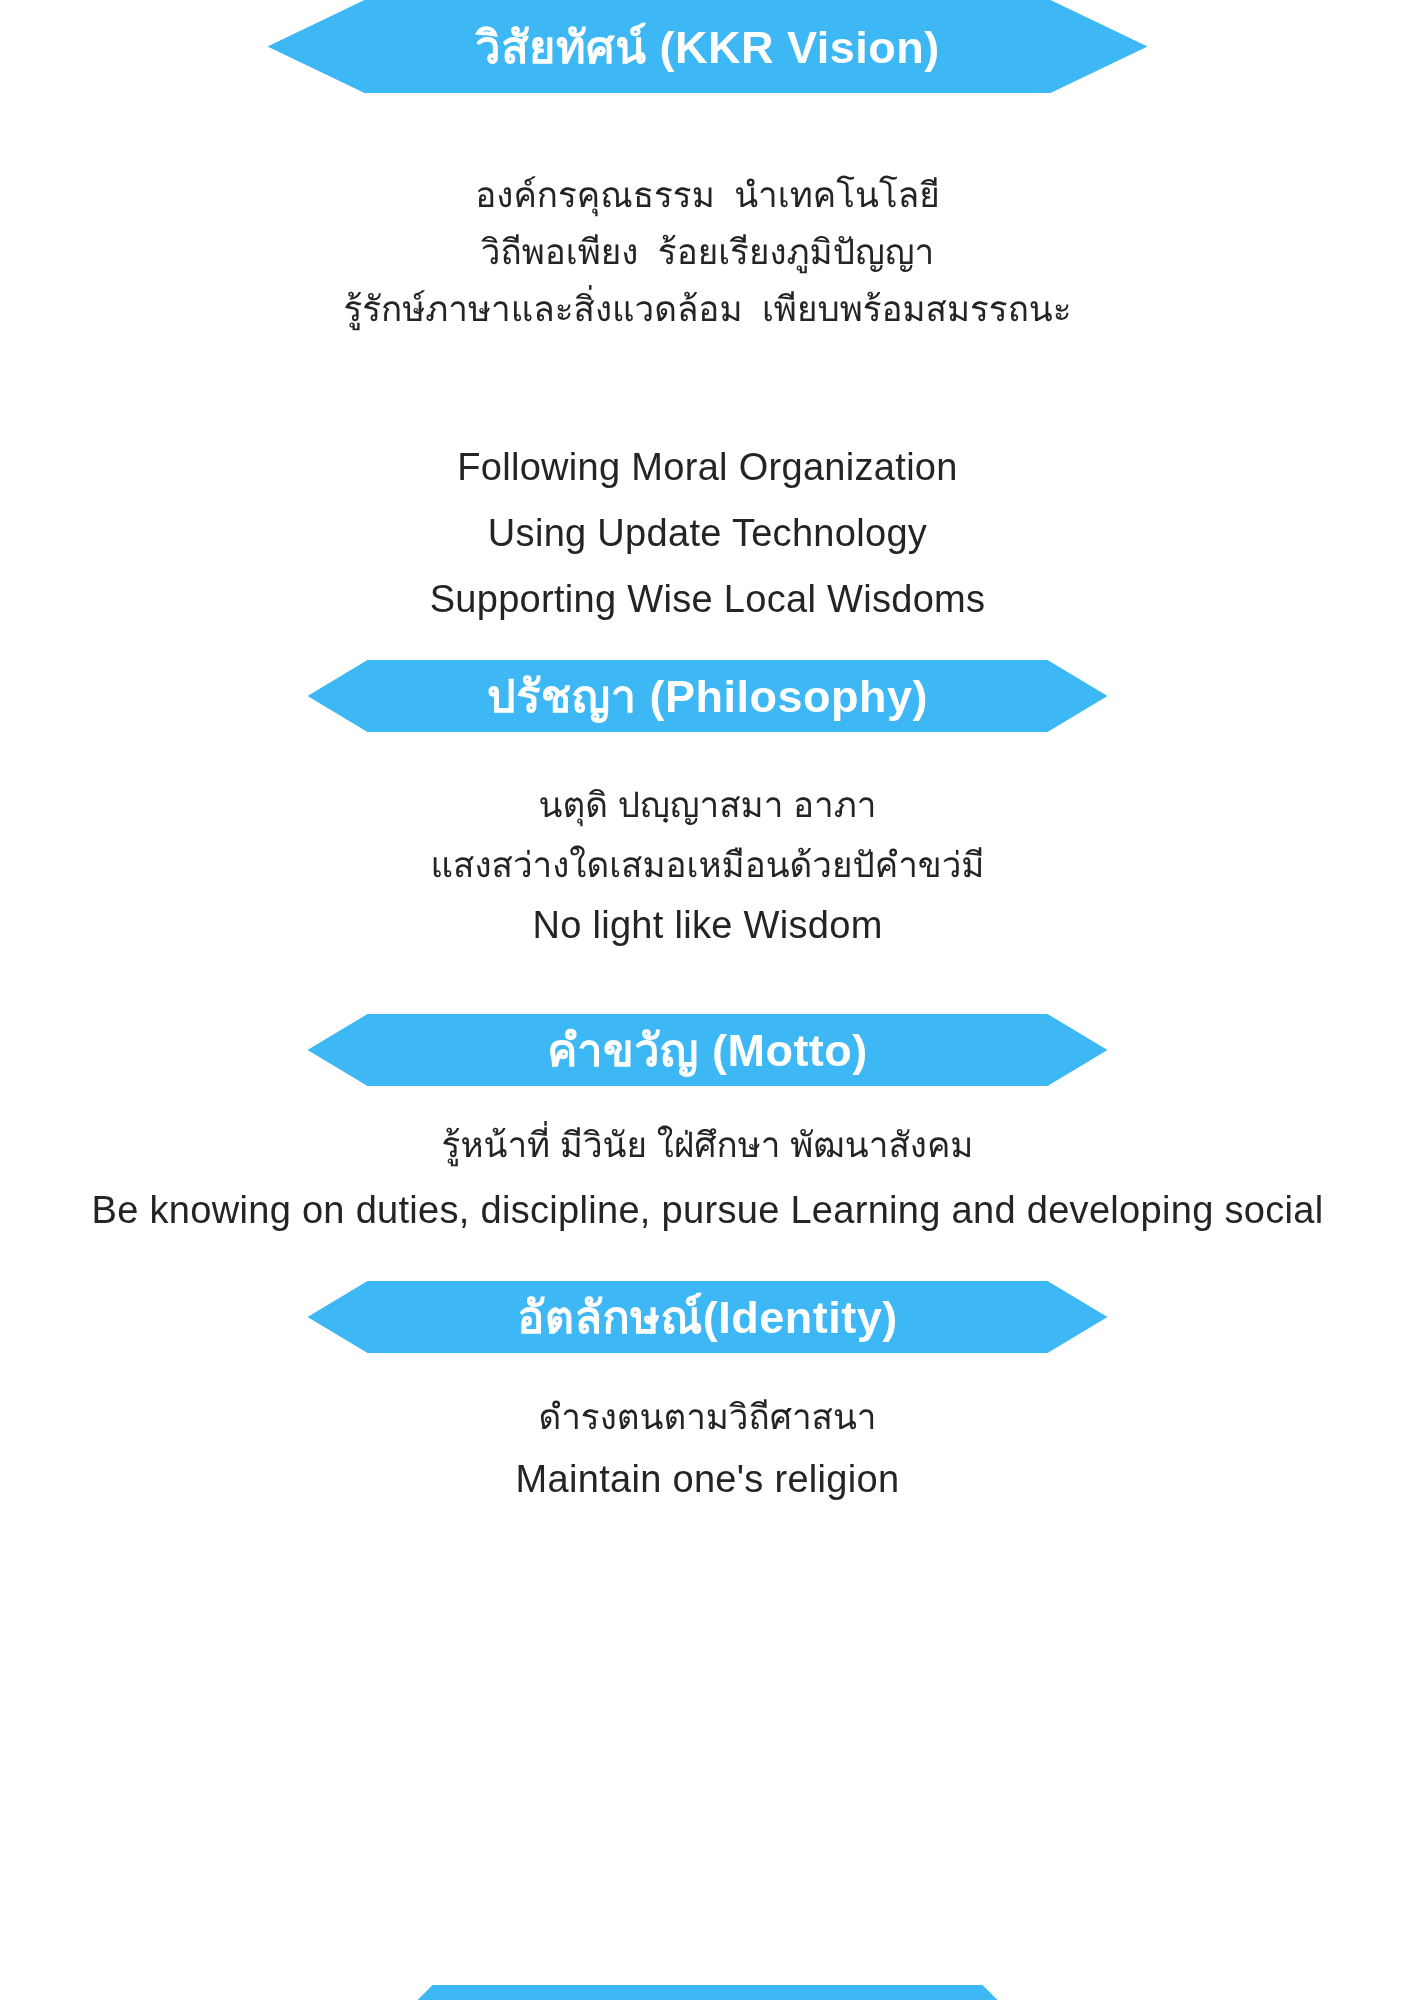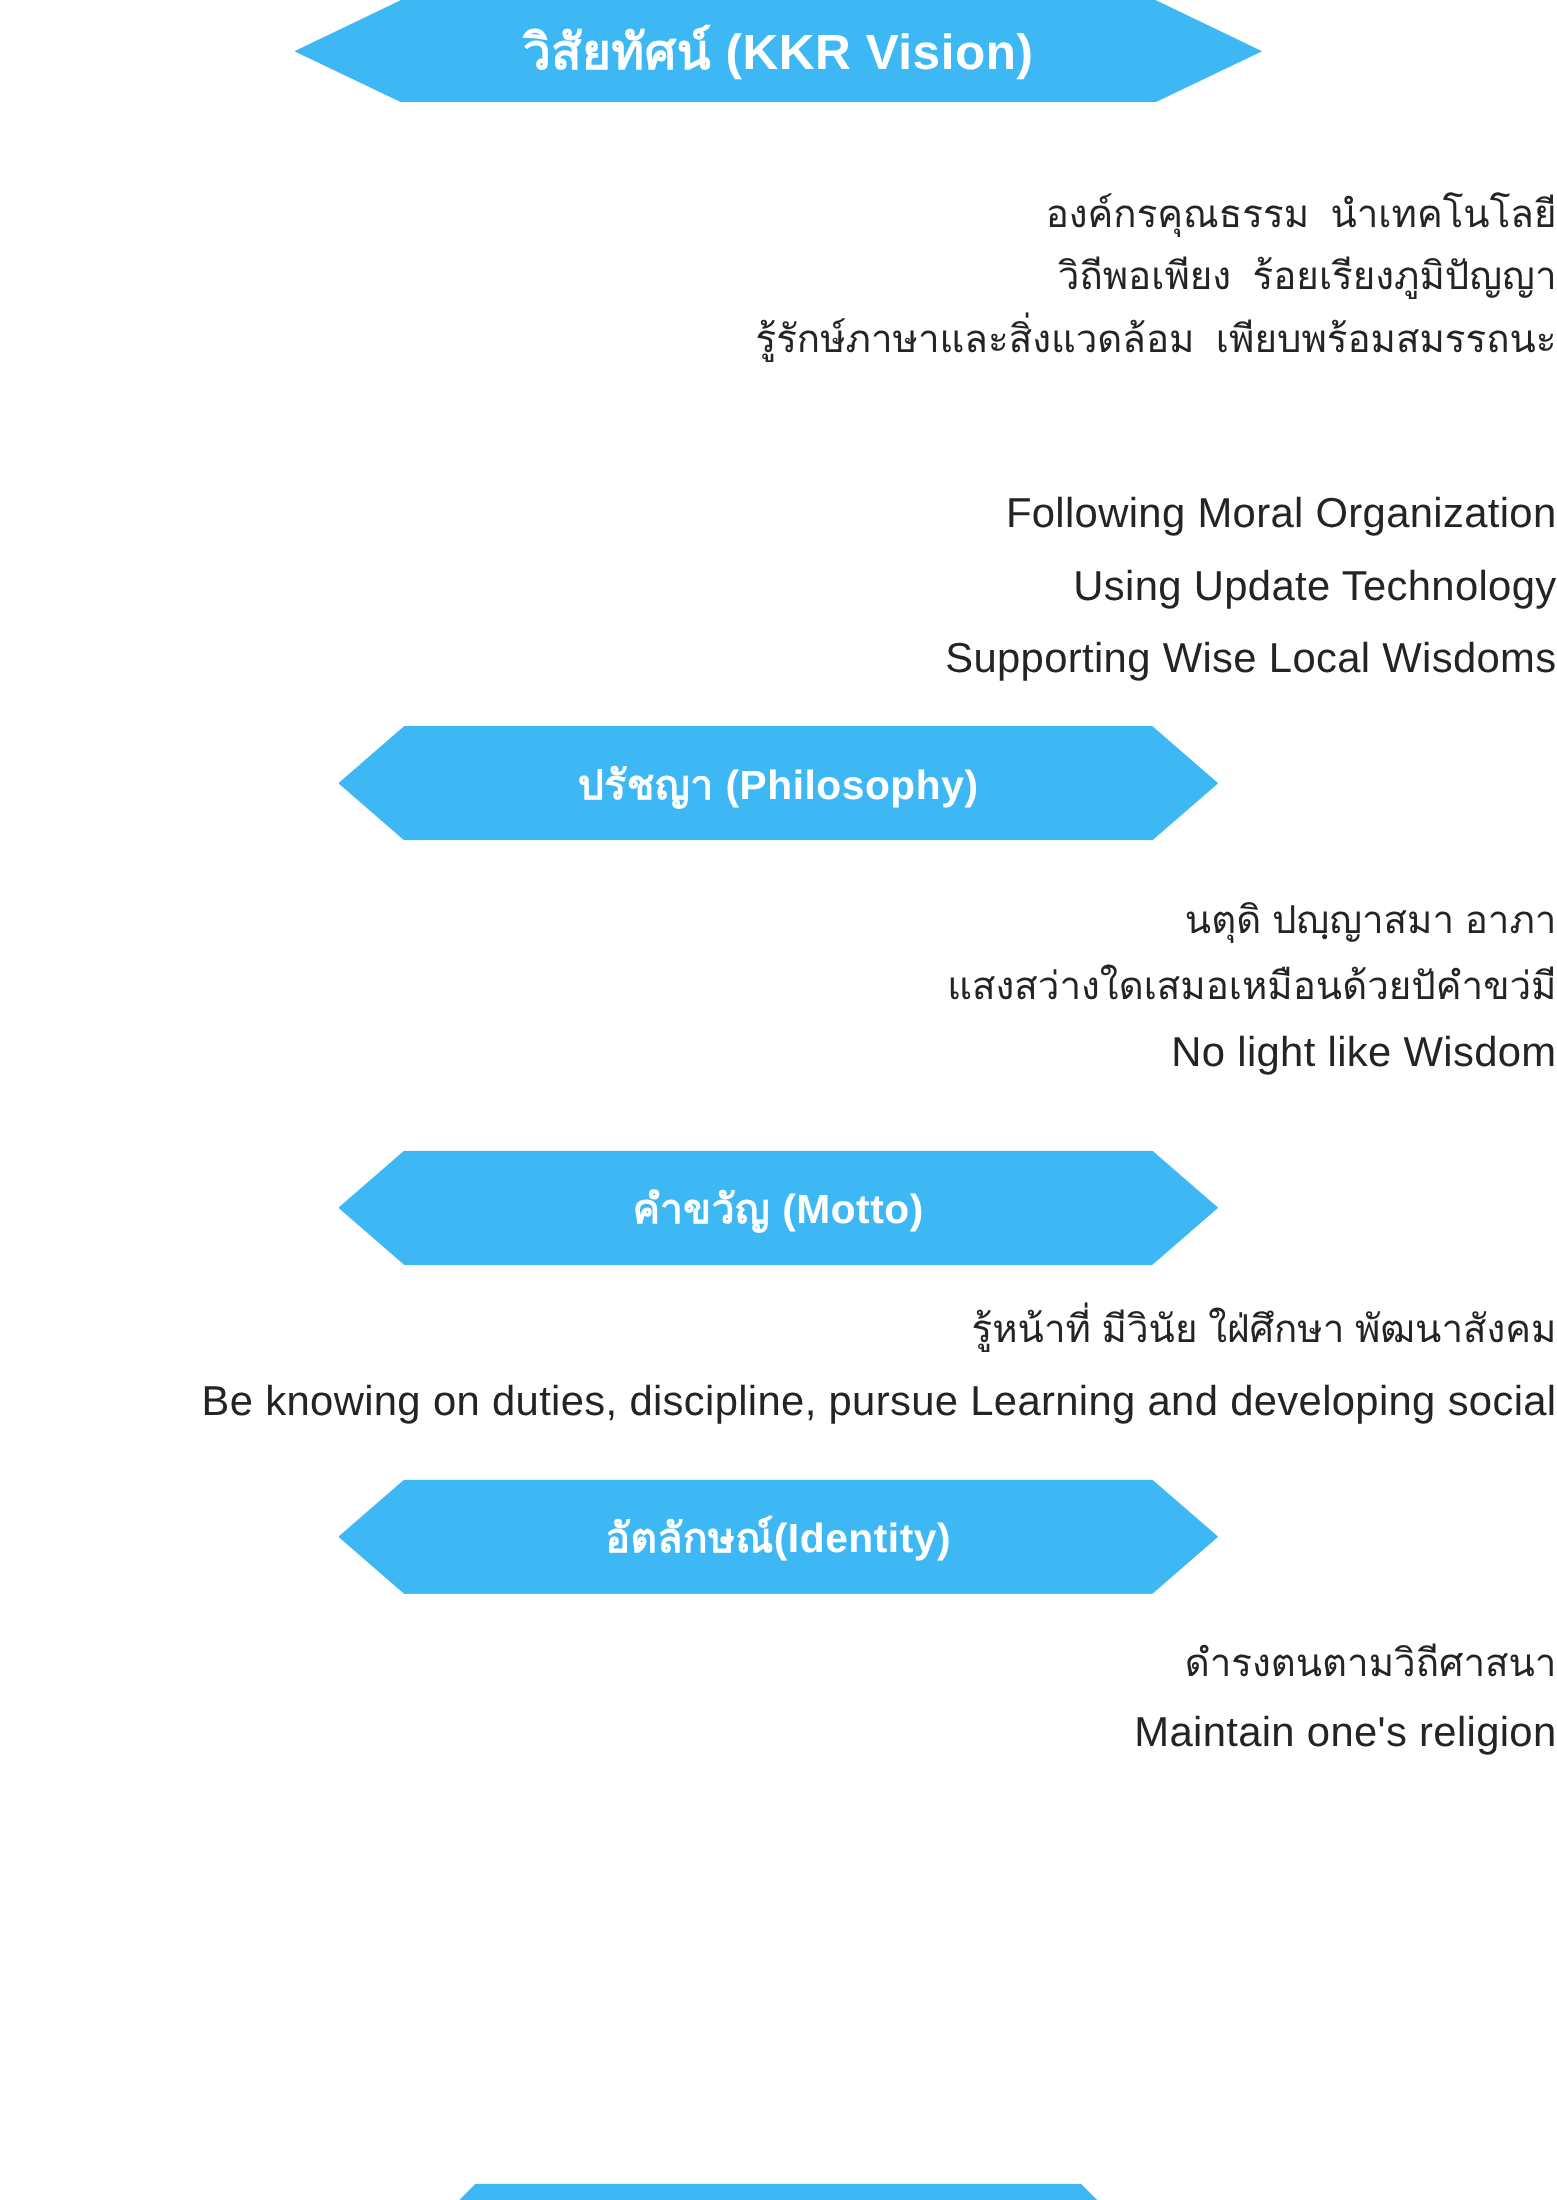--- a/index.html
+++ b/index.html
@@ -34,26 +34,26 @@
     letter-spacing: 0.5px;
   }
   .banner-lg {
     width: 880px;
     height: 93px;
     font-size: 45px;
     clip-path: polygon(0 50%, 97px 0, calc(100% - 97px) 0, 100% 50%, calc(100% - 97px) 100%, 97px 100%);
   }
   .banner-sm {
     width: 800px;
-    height: 104px;
-    font-size: 37px;
+    height: 72px;
+    font-size: 45px;
     clip-path: polygon(0 50%, 60px 0, calc(100% - 60px) 0, 100% 50%, calc(100% - 60px) 100%, 60px 100%);
   }
   .line {
-    text-align: right;
+    text-align: center;
     color: var(--body-text);
     white-space: pre-wrap;
   }
   .thai-line {
     font-size: 35px;
     line-height: 57px;
   }
   .eng-line {
     font-size: 38px;
     font-weight: 400;

